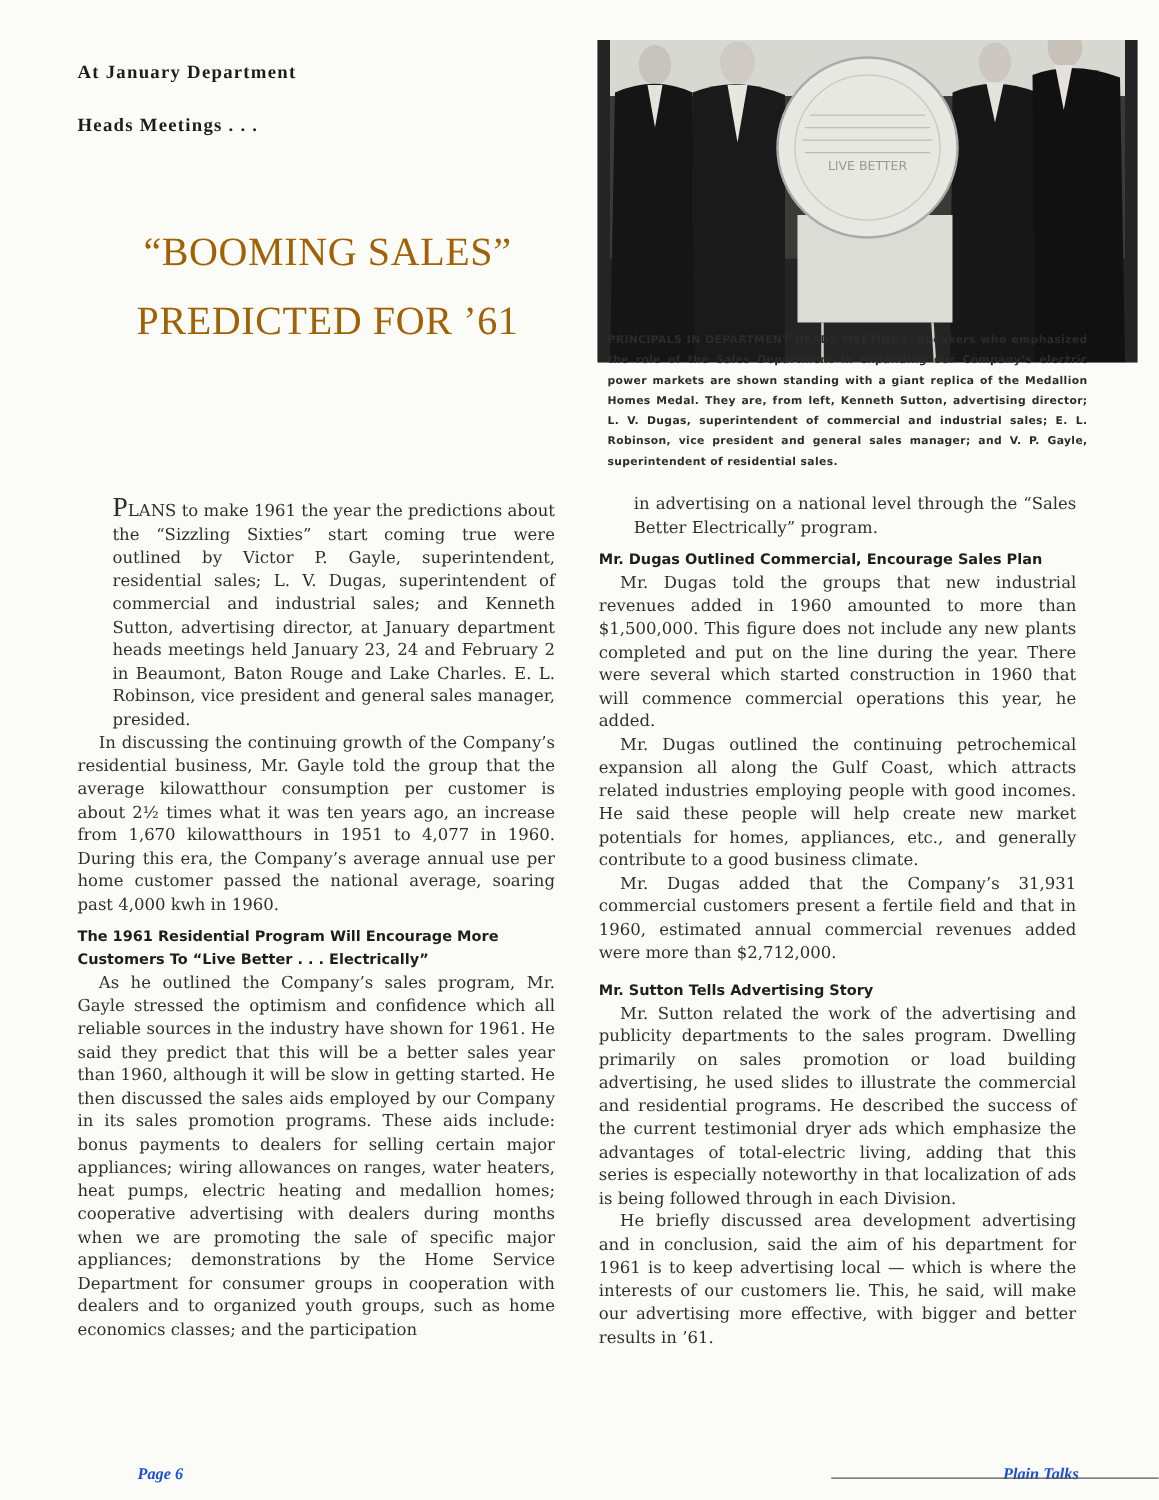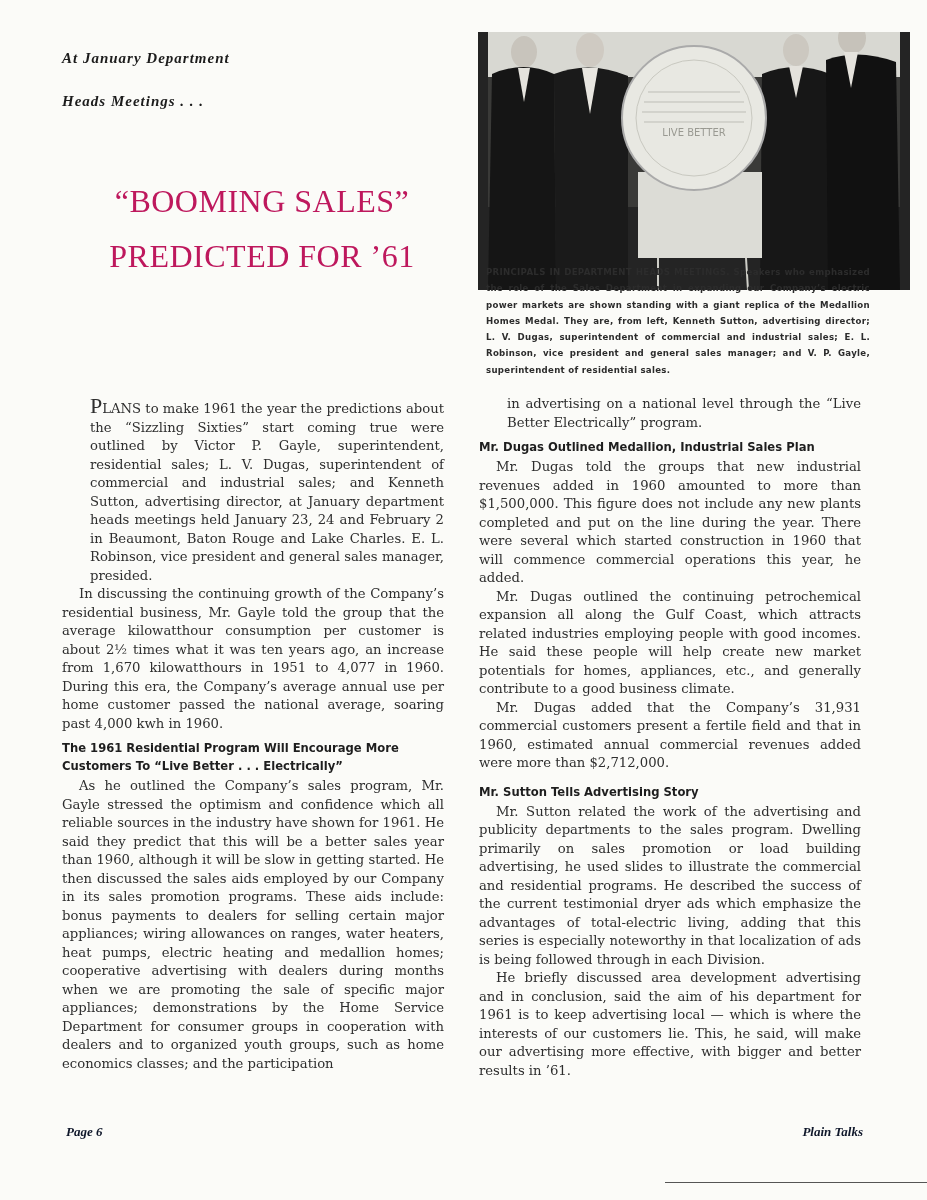--- a/index.html
+++ b/index.html
@@ -2,25 +2,25 @@
 <html><head>
 <meta charset="utf-8">
 <style>
   html, body { margin:0; padding:0; }
   body {
     width:927px; height:1200px; background:#fbfbf8; position:relative; overflow:hidden;
     font-family:"DejaVu Serif", serif; color:#2a2a2a;
   }
   .kicker {
     position:absolute; left:62px; font-family:"Liberation Serif", serif;
-    font-style:italic; font-weight:bold; font-size:15px; letter-spacing:1px; color:#1c1c1c;
+    font-weight:bold; font-size:15px; letter-spacing:1px; color:#1c1c1c;
   }
   .headline {
     position:absolute; left:62px; width:400px; text-align:center;
-    font-family:"Liberation Serif", serif; font-size:32px; color:#be185d; letter-spacing:0.5px;
+    font-family:"Liberation Serif", serif; font-size:32px; color:#a16207; letter-spacing:0.5px;
   }
   .photo {
     position:absolute; left:478px; top:0; width:432px; height:258px;
     background:#1e1e1e; overflow:hidden;margin-top:32px;
   }
   .photo svg { width:100%; height:100%; display:block; }
   .caption {
     position:absolute; left:486px; top:264px; width:384px;
     font-family:"DejaVu Sans", sans-serif; font-weight:bold; font-size:8.6px;
     line-height:16.3px; text-align:justify; color:#2c2c2c; letter-spacing:0.3px;
@@ -33,22 +33,22 @@
   .col-left { left:62px; }
   .col-right { left:479px; top:395px; }
   .col p { margin:0; text-indent:17px; }
   .col p.first { text-indent:0;margin-left:28px; }
   .dropcap { font-size:22px; line-height:18px; font-family:"Liberation Serif", serif; }
   .subhead {
     font-family:"DejaVu Sans", sans-serif; font-weight:bold; font-size:11.6px;
     line-height:18px; color:#1e1e1e; margin:6px 0 2px 0; text-align:left;
   }
   .footer {
-    position:absolute; top:1124px; font-family:"Liberation Serif", serif;
-    font-style:italic; font-weight:bold; font-size:13px; color:#0f172a;
+    position:absolute; top:1171px; font-family:"Liberation Serif", serif;
+    font-style:italic; font-weight:bold; font-size:13px; color:#1d4ed8;margin-left:44px;
   }
   .footer-left { left:66px; }
   .footer-right { right:64px; }
   .rule { position:absolute; left:665px; top:1182px; width:262px; height:1px; background:#555; }
 </style>
 </head>
 <body>
 
 <div class="kicker" style="top:50px;">At January Department</div>
 <div class="kicker" style="top:93px;">Heads Meetings . . .</div>
@@ -101,22 +101,22 @@
 <div class="caption">PRINCIPALS IN DEPARTMENT HEADS MEETINGS. Speakers who emphasized the role of the Sales Department in expanding our Company’s electric power markets are shown standing with a giant replica of the Medallion Homes Medal. They are, from left, Kenneth Sutton, advertising director; L. V. Dugas, superintendent of commercial and industrial sales; E. L. Robinson, vice president and general sales manager; and V. P. Gayle, superintendent of residential sales.</div>
 
 <div class="col col-left">
   <p class="first"><span class="dropcap">P</span><span>LANS to make 1961 the year the predictions about the “Sizzling Sixties” start coming true were outlined by Victor P. Gayle, superintendent, residential sales; L. V. Dugas, superintendent of commercial and industrial sales; and Kenneth Sutton, advertising director, at January department heads meetings held January 23, 24 and February 2 in Beaumont, Baton Rouge and Lake Charles. E. L. Robinson, vice president and general sales manager, presided.</span></p>
   <p>In discussing the continuing growth of the Company’s residential business, Mr. Gayle told the group that the average kilowatthour consumption per customer is about 2½ times what it was ten years ago, an increase from 1,670 kilowatthours in 1951 to 4,077 in 1960. During this era, the Company’s average annual use per home customer passed the national average, soaring past 4,000 kwh in 1960.</p>
   <div class="subhead">The 1961 Residential Program Will Encourage More Customers To “Live Better . . . Electrically”</div>
   <p>As he outlined the Company’s sales program, Mr. Gayle stressed the optimism and confidence which all reliable sources in the industry have shown for 1961. He said they predict that this will be a better sales year than 1960, although it will be slow in getting started. He then discussed the sales aids employed by our Company in its sales promotion programs. These aids include: bonus payments to dealers for selling certain major appliances; wiring allowances on ranges, water heaters, heat pumps, electric heating and medallion homes; cooperative advertising with dealers during months when we are promoting the sale of specific major appliances; demonstrations by the Home Service Department for consumer groups in cooperation with dealers and to organized youth groups, such as home economics classes; and the participation</p>
 </div>
 
 <div class="col col-right">
-  <p class="first">in advertising on a national level through the “Live Better Electrically” program.</p>
-  <div class="subhead">Mr. Dugas Outlined Medallion, Industrial Sales Plan</div>
+  <p class="first">in advertising on a national level through the “Sales Better Electrically” program.</p>
+  <div class="subhead">Mr. Dugas Outlined Commercial, Encourage Sales Plan</div>
   <p>Mr. Dugas told the groups that new industrial revenues added in 1960 amounted to more than $1,500,000. This figure does not include any new plants completed and put on the line during the year. There were several which started construction in 1960 that will commence commercial operations this year, he added.</p>
   <p>Mr. Dugas outlined the continuing petrochemical expansion all along the Gulf Coast, which attracts related industries employing people with good incomes. He said these people will help create new market potentials for homes, appliances, etc., and generally contribute to a good business climate.</p>
   <p>Mr. Dugas added that the Company’s 31,931 commercial customers present a fertile field and that in 1960, estimated annual commercial revenues added were more than $2,712,000.</p>
   <div class="subhead" style="margin-top:10px;">Mr. Sutton Tells Advertising Story</div>
   <p>Mr. Sutton related the work of the advertising and publicity departments to the sales program. Dwelling primarily on sales promotion or load building advertising, he used slides to illustrate the commercial and residential programs. He described the success of the current testimonial dryer ads which emphasize the advantages of total-electric living, adding that this series is especially noteworthy in that localization of ads is being followed through in each Division.</p>
   <p>He briefly discussed area development advertising and in conclusion, said the aim of his department for 1961 is to keep advertising local — which is where the interests of our customers lie. This, he said, will make our advertising more effective, with bigger and better results in ’61.</p>
 </div>
 
 <div class="footer footer-left">Page 6</div>
 <div class="footer footer-right">Plain Talks</div>

